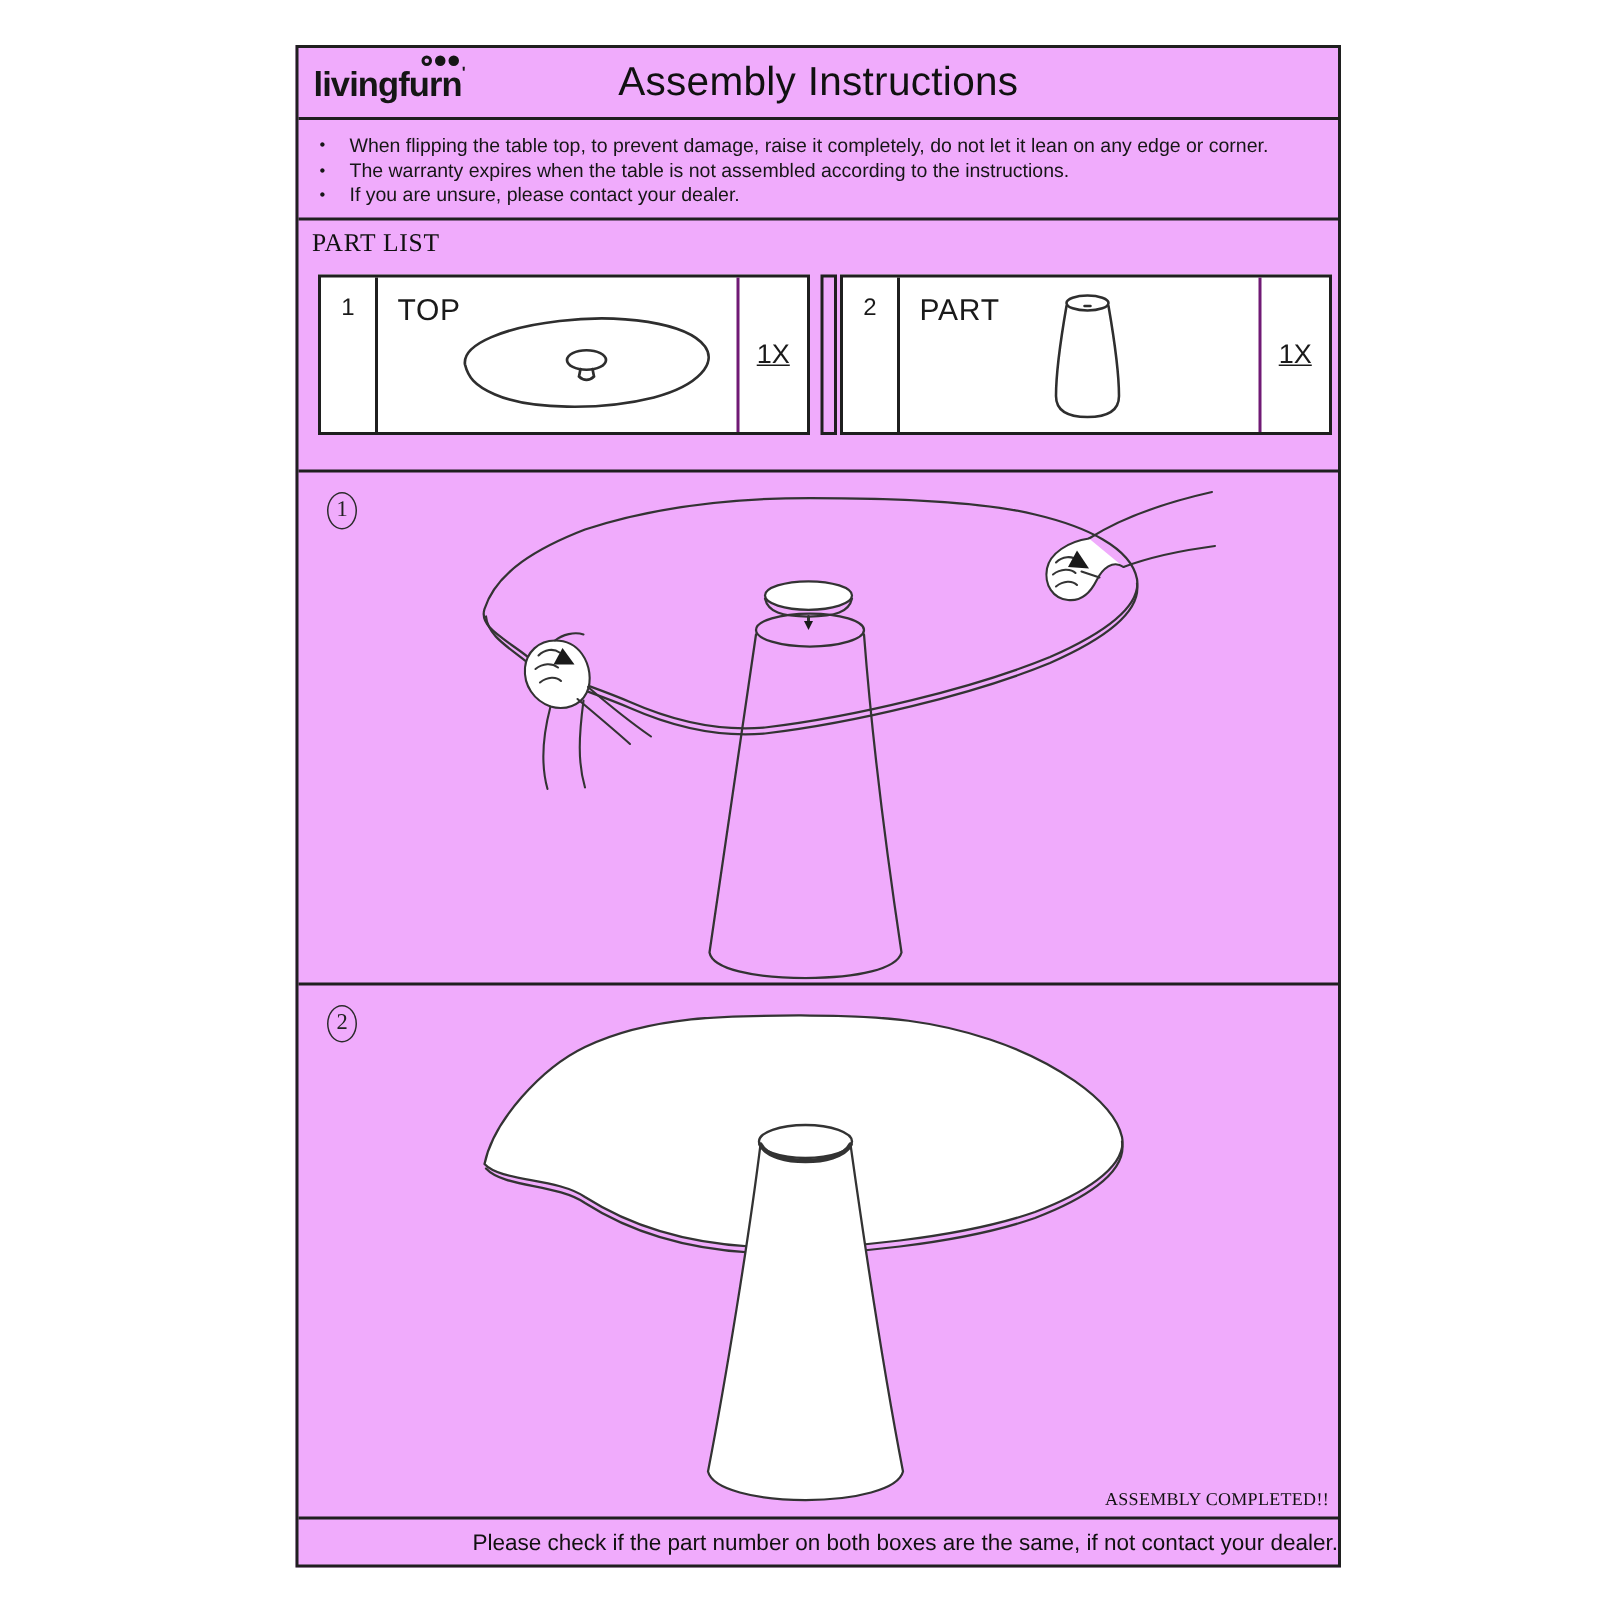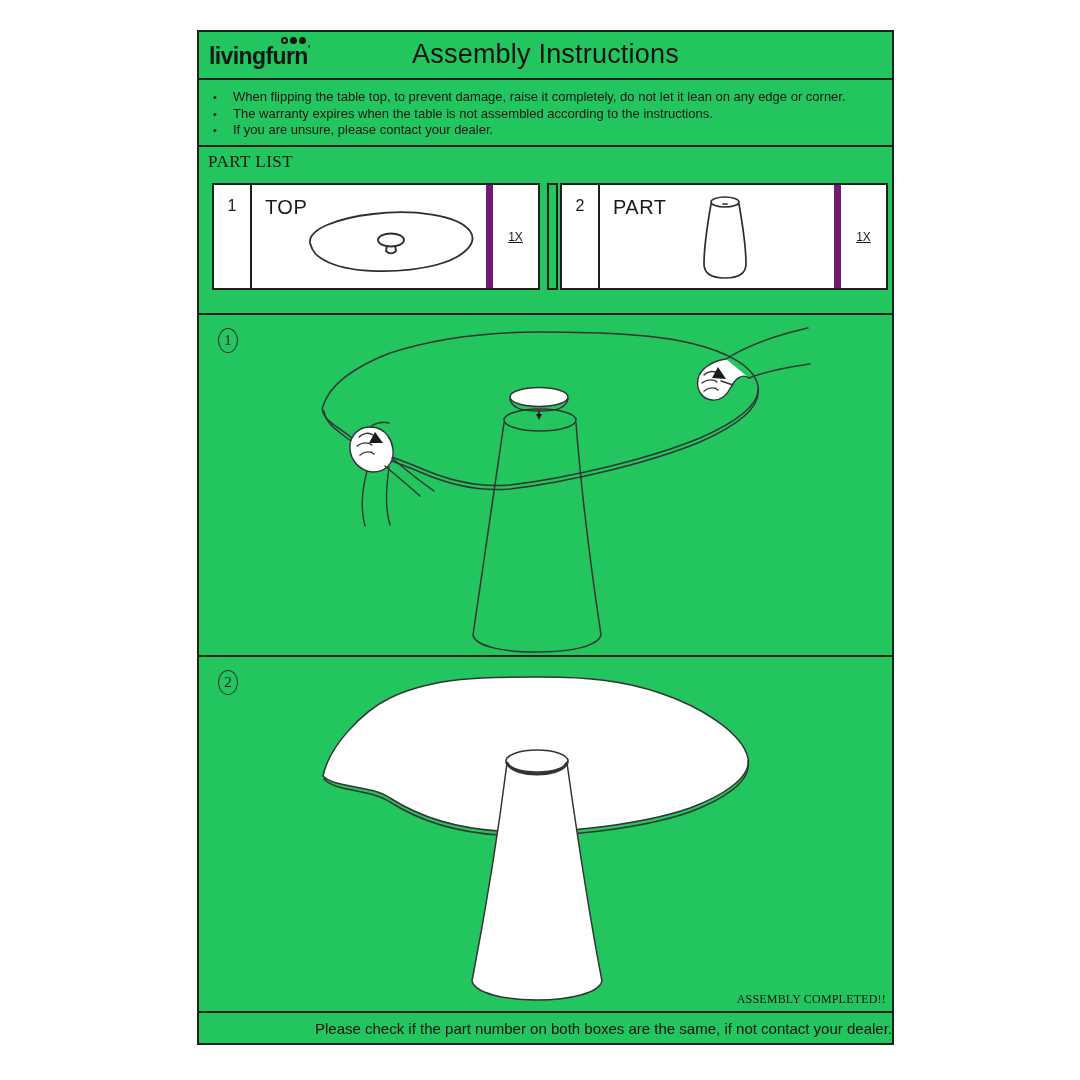--- a/index.html
+++ b/index.html
@@ -5,21 +5,21 @@
   html,body{margin:0;padding:0;}
   body{
     width:1080px;height:1080px;position:relative;
     background:#ffffff;
     font-family:"Liberation Sans",sans-serif;
     color:#1a1a1a;
     overflow:hidden;
   }
   .doc{
     position:absolute;left:197px;top:30px;width:697px;height:1015px;
-    border:2px solid #1f1f1f;box-sizing:border-box;background:#22c55e;
+    border:2px solid #1f1f1f;box-sizing:border-box;background:#f0abfc;
   }
   
   .header{position:relative;height:48px;border-bottom:2px solid #1f1f1f;box-sizing:border-box;}
   .logo{
     position:absolute;left:10px;top:11px;
     font-weight:700;font-size:23px;letter-spacing:-0.6px;color:#161616;
   }
   .logo-inner{position:relative;display:inline-block;}
   .logo-dots{position:absolute;top:-6px;right:4px;display:flex;gap:2px;}
   .logo-dots i{display:block;width:7px;height:7px;border:2px solid #161616;border-radius:50%;box-sizing:border-box;}
@@ -40,21 +40,21 @@
     position:absolute;left:9px;top:5px;
     font-family:"Liberation Serif",serif;font-size:17px;letter-spacing:0.5px;color:#111;
   }
   .ptables{position:absolute;left:13px;top:36px;display:flex;align-items:flex-start;}
   .ptable{display:flex;height:107px;border:2px solid #1f1f1f;box-sizing:border-box;background:#fff;}
   .ptable{width:328px;}
   .pspacer{width:11px;height:107px;border:2px solid #1f1f1f;box-sizing:border-box;margin-left:7px;margin-right:2px;}
   .c-num{flex:0 0 38px;border-right:2px solid #1f1f1f;display:flex;align-items:flex-start;justify-content:center;font-size:16px;padding-top:12px;box-sizing:border-box;}
   .c-draw{flex:1;position:relative;}
   .c-label{position:absolute;left:13px;top:11px;font-size:20px;letter-spacing:0.5px;}
-  .c-qty{flex:0 0 45px;border-left:7px solid #701a75;display:flex;align-items:center;justify-content:center;font-size:12px;text-decoration:underline;}
+  .c-qty{flex:0 0 45px;border-left:2px solid #701a75;display:flex;align-items:center;justify-content:center;font-size:18px;text-decoration:underline;}
   .c-draw svg{position:absolute;}
   .svg-top{left:46px;top:16px;}
   .svg-base{left:95px;top:7px;}
   
   .step{position:relative;border-bottom:2px solid #1f1f1f;box-sizing:border-box;}
   .step1{height:342px;}
   .step2{height:356px;}
   .marker{
     position:absolute;left:19px;top:13px;width:20px;height:25px;
     border:1.5px solid #2b2b2b;border-radius:50%;box-sizing:border-box;

